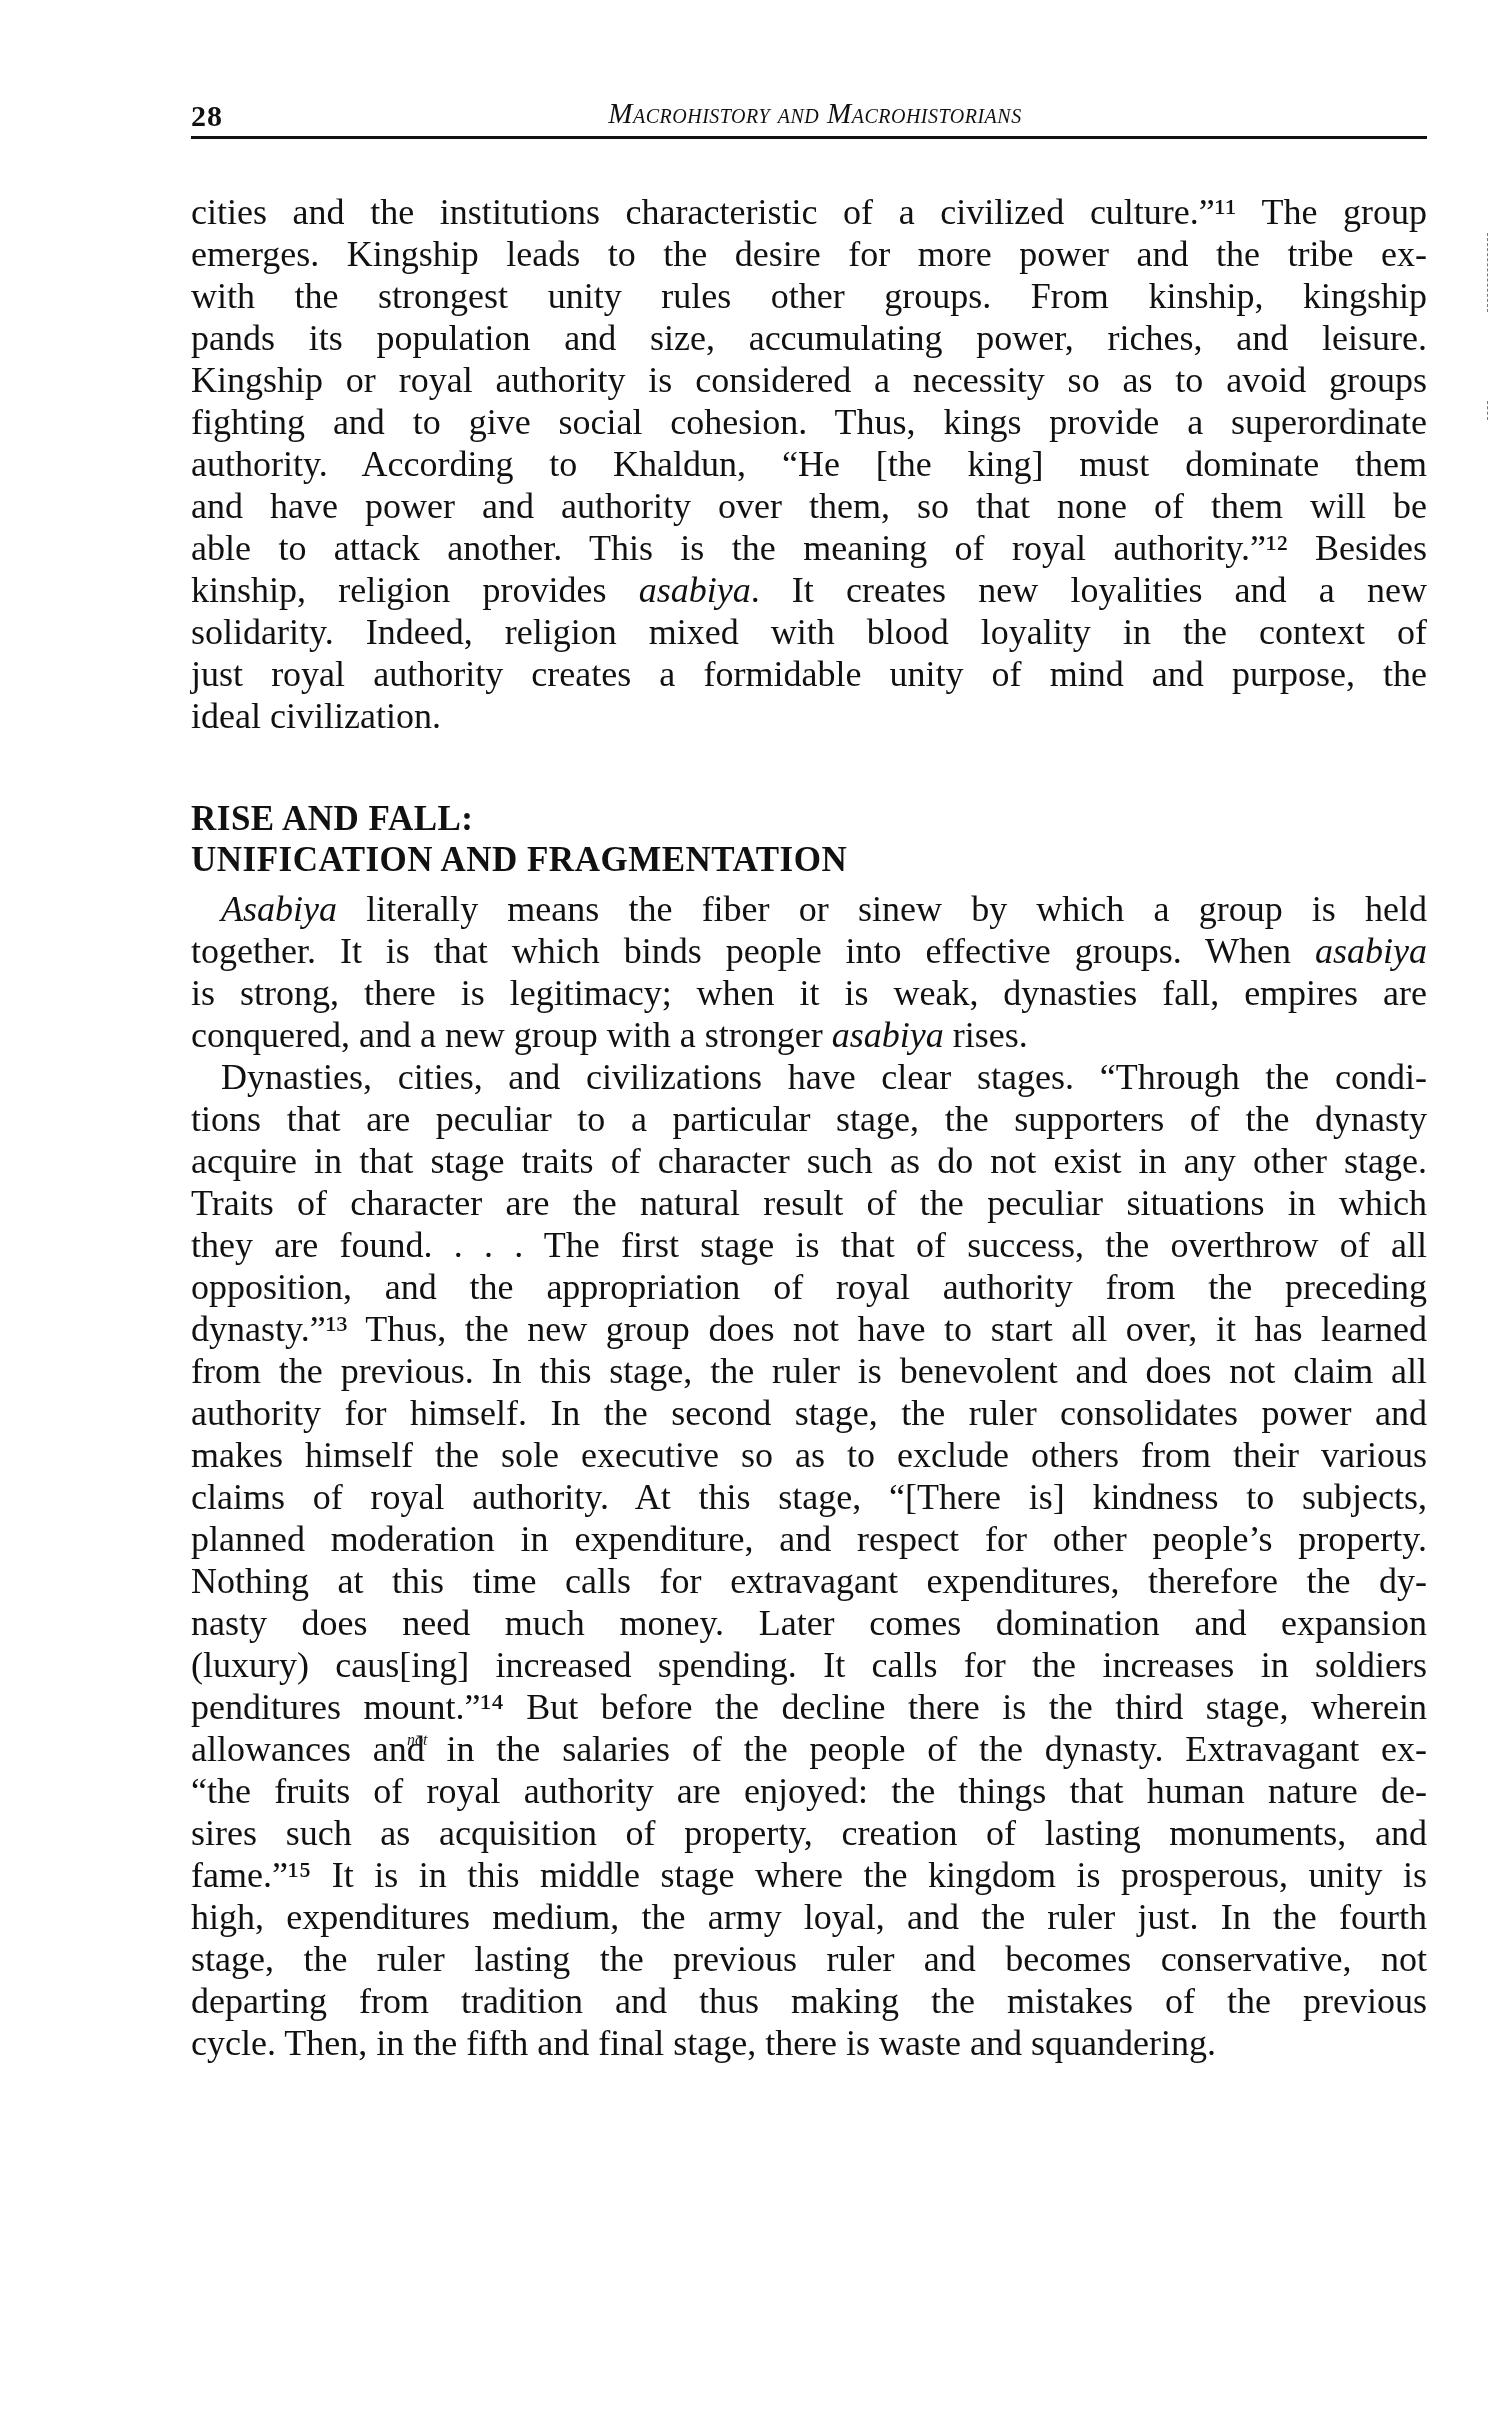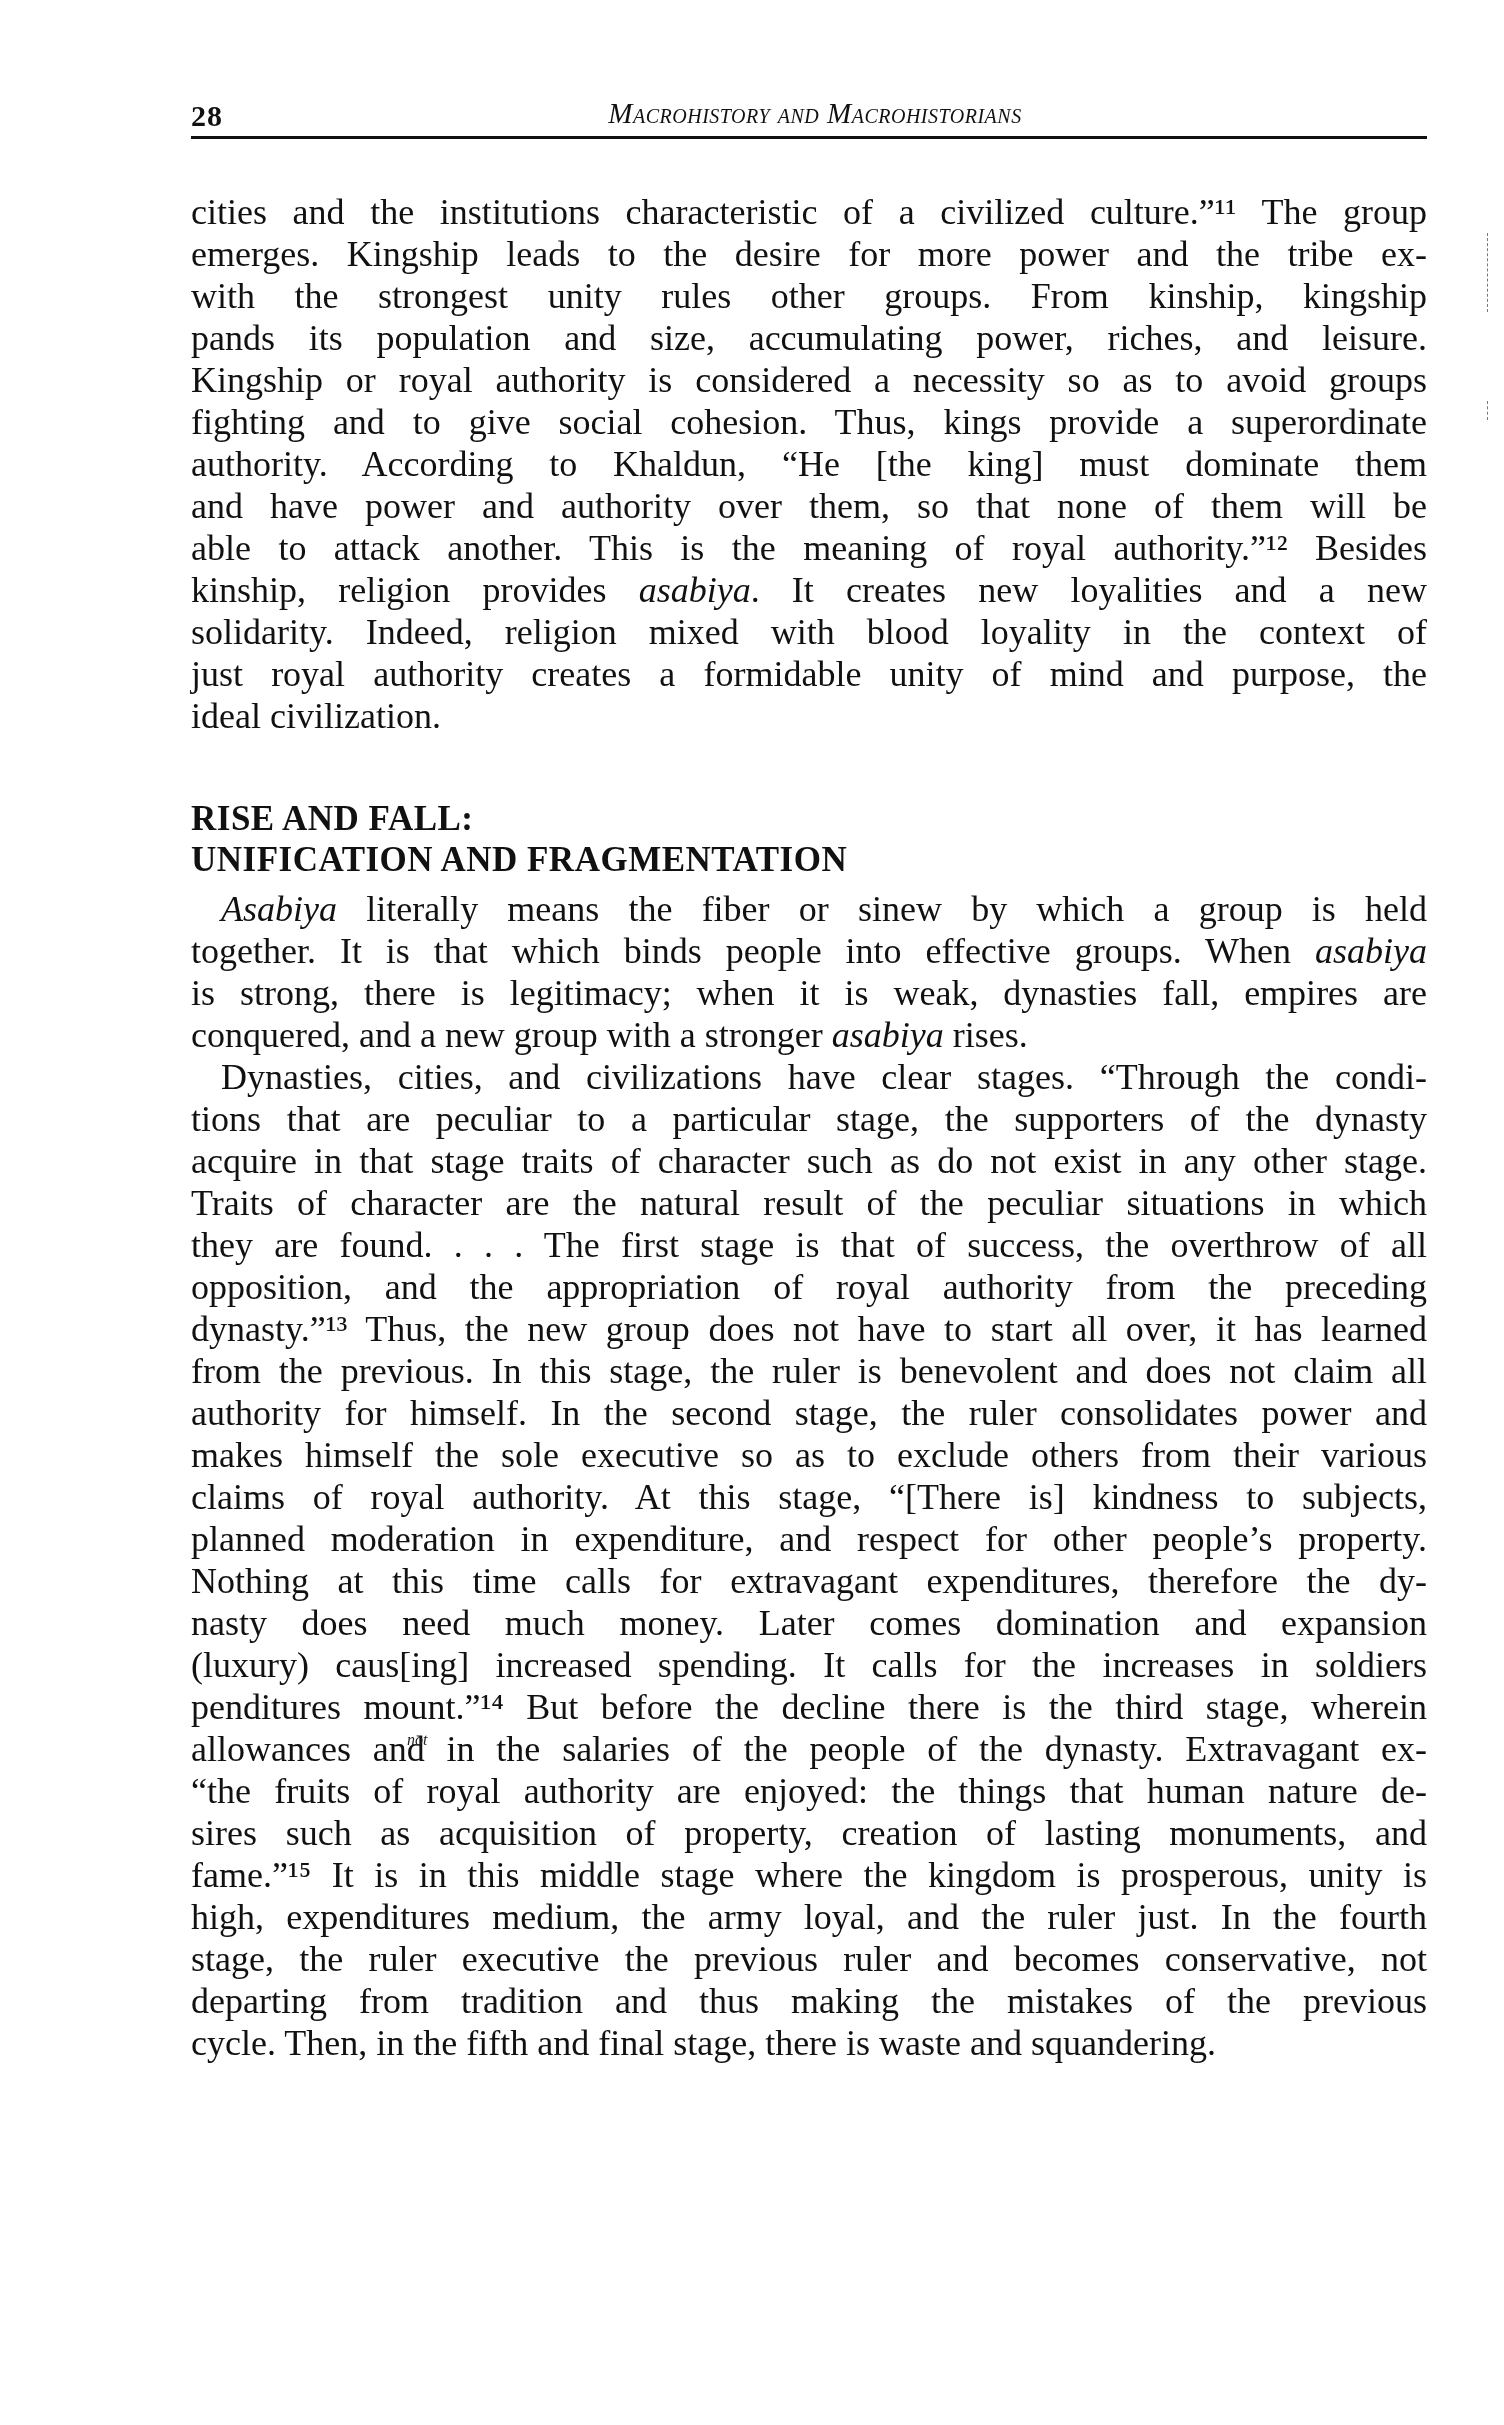--- a/index.html
+++ b/index.html
@@ -74,21 +74,21 @@
         <span class="line">planned moderation in expenditure, and respect for other people’s property.</span>
         <span class="line">Nothing at this time calls for extravagant expenditures, therefore the dy-</span>
         <span class="line">nasty does need much money. Later comes domination and expansion</span>
         <span class="line">(luxury) caus[ing] increased spending. It calls for the increases in soldiers</span>
         <span class="line">penditures mount.”¹⁴ But before the decline there is the third stage, wherein</span>
         <span class="line">allowances and in the salaries of the people of the dynasty. Extravagant ex-</span>
         <span class="line">“the fruits of royal authority are enjoyed: the things that human nature de-</span>
         <span class="line">sires such as acquisition of property, creation of lasting monuments, and</span>
         <span class="line">fame.”¹⁵ It is in this middle stage where the kingdom is prosperous, unity is</span>
         <span class="line">high, expenditures medium, the army loyal, and the ruler just. In the fourth</span>
-        <span class="line">stage, the ruler executive the previous ruler and becomes conservative, not</span>
+        <span class="line">stage, the ruler lasting the previous ruler and becomes conservative, not</span>
         <span class="line">departing from tradition and thus making the mistakes of the previous</span>
         <span class="line last">cycle. Then, in the fifth and final stage, there is waste and squandering.</span>
       </div>
   </div>
 </div>
 
 <div class="margin-mark" style="left:1487px; top:233px; height:79px;"></div>
 <div class="margin-mark" style="left:1487px; top:401px; height:18.7px;"></div>
 <div class="annot" style="left:407px; top:1731px;">not</div>
 

